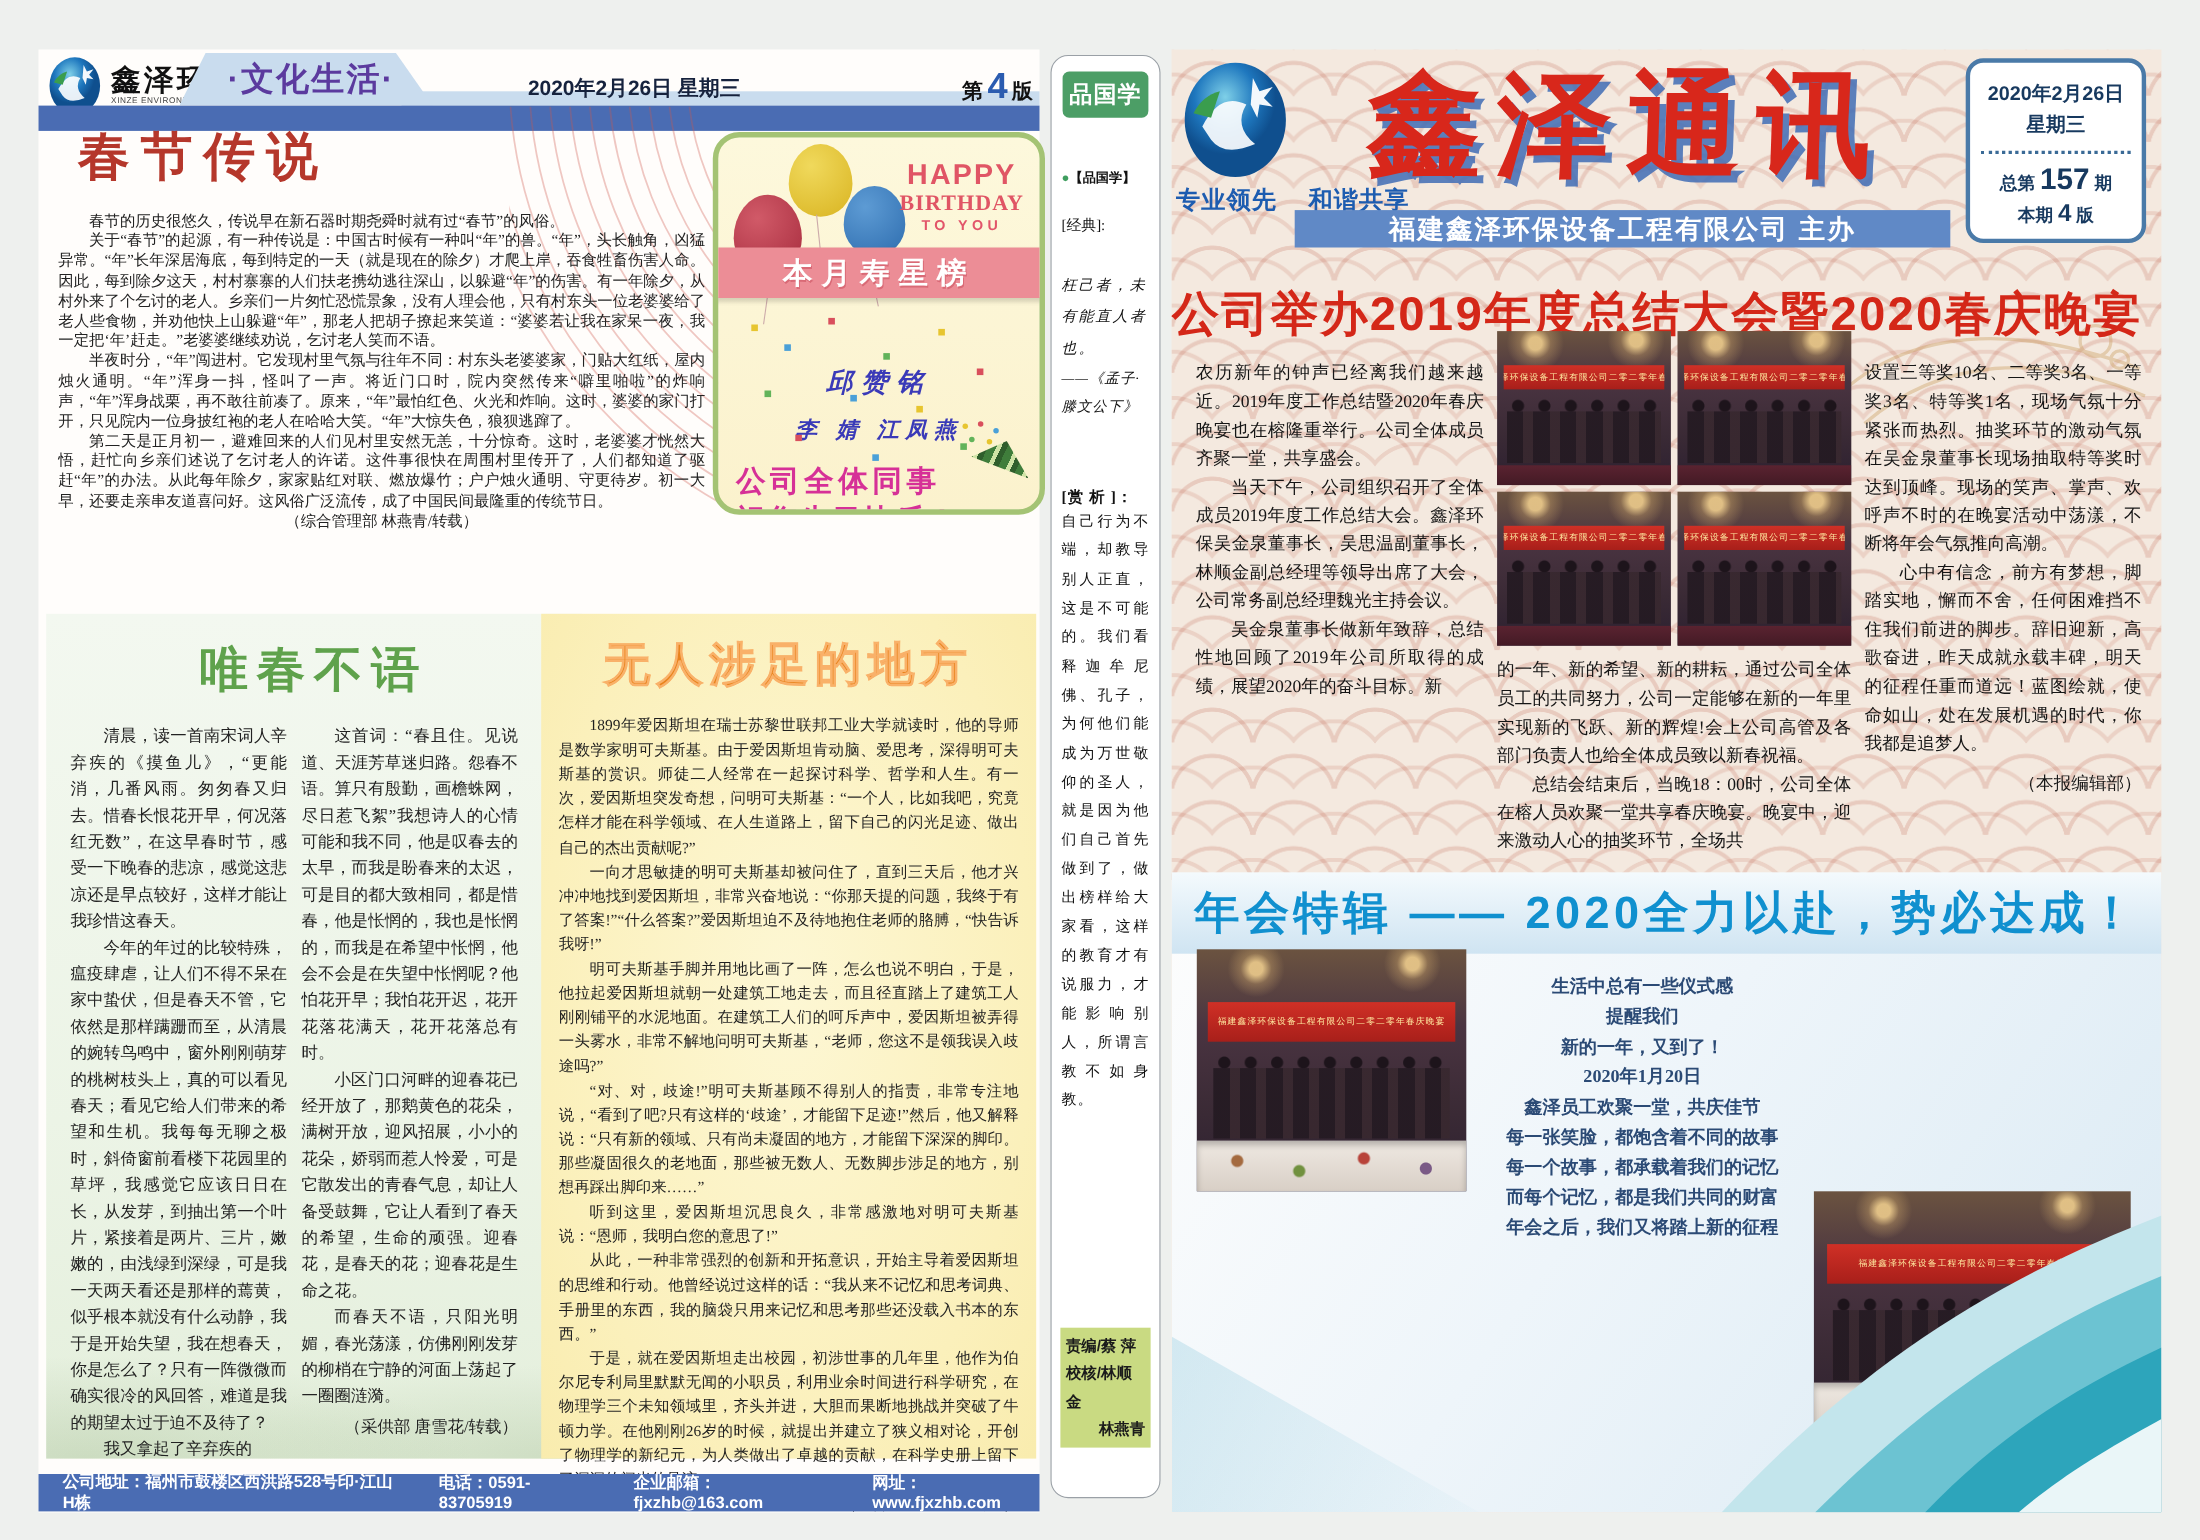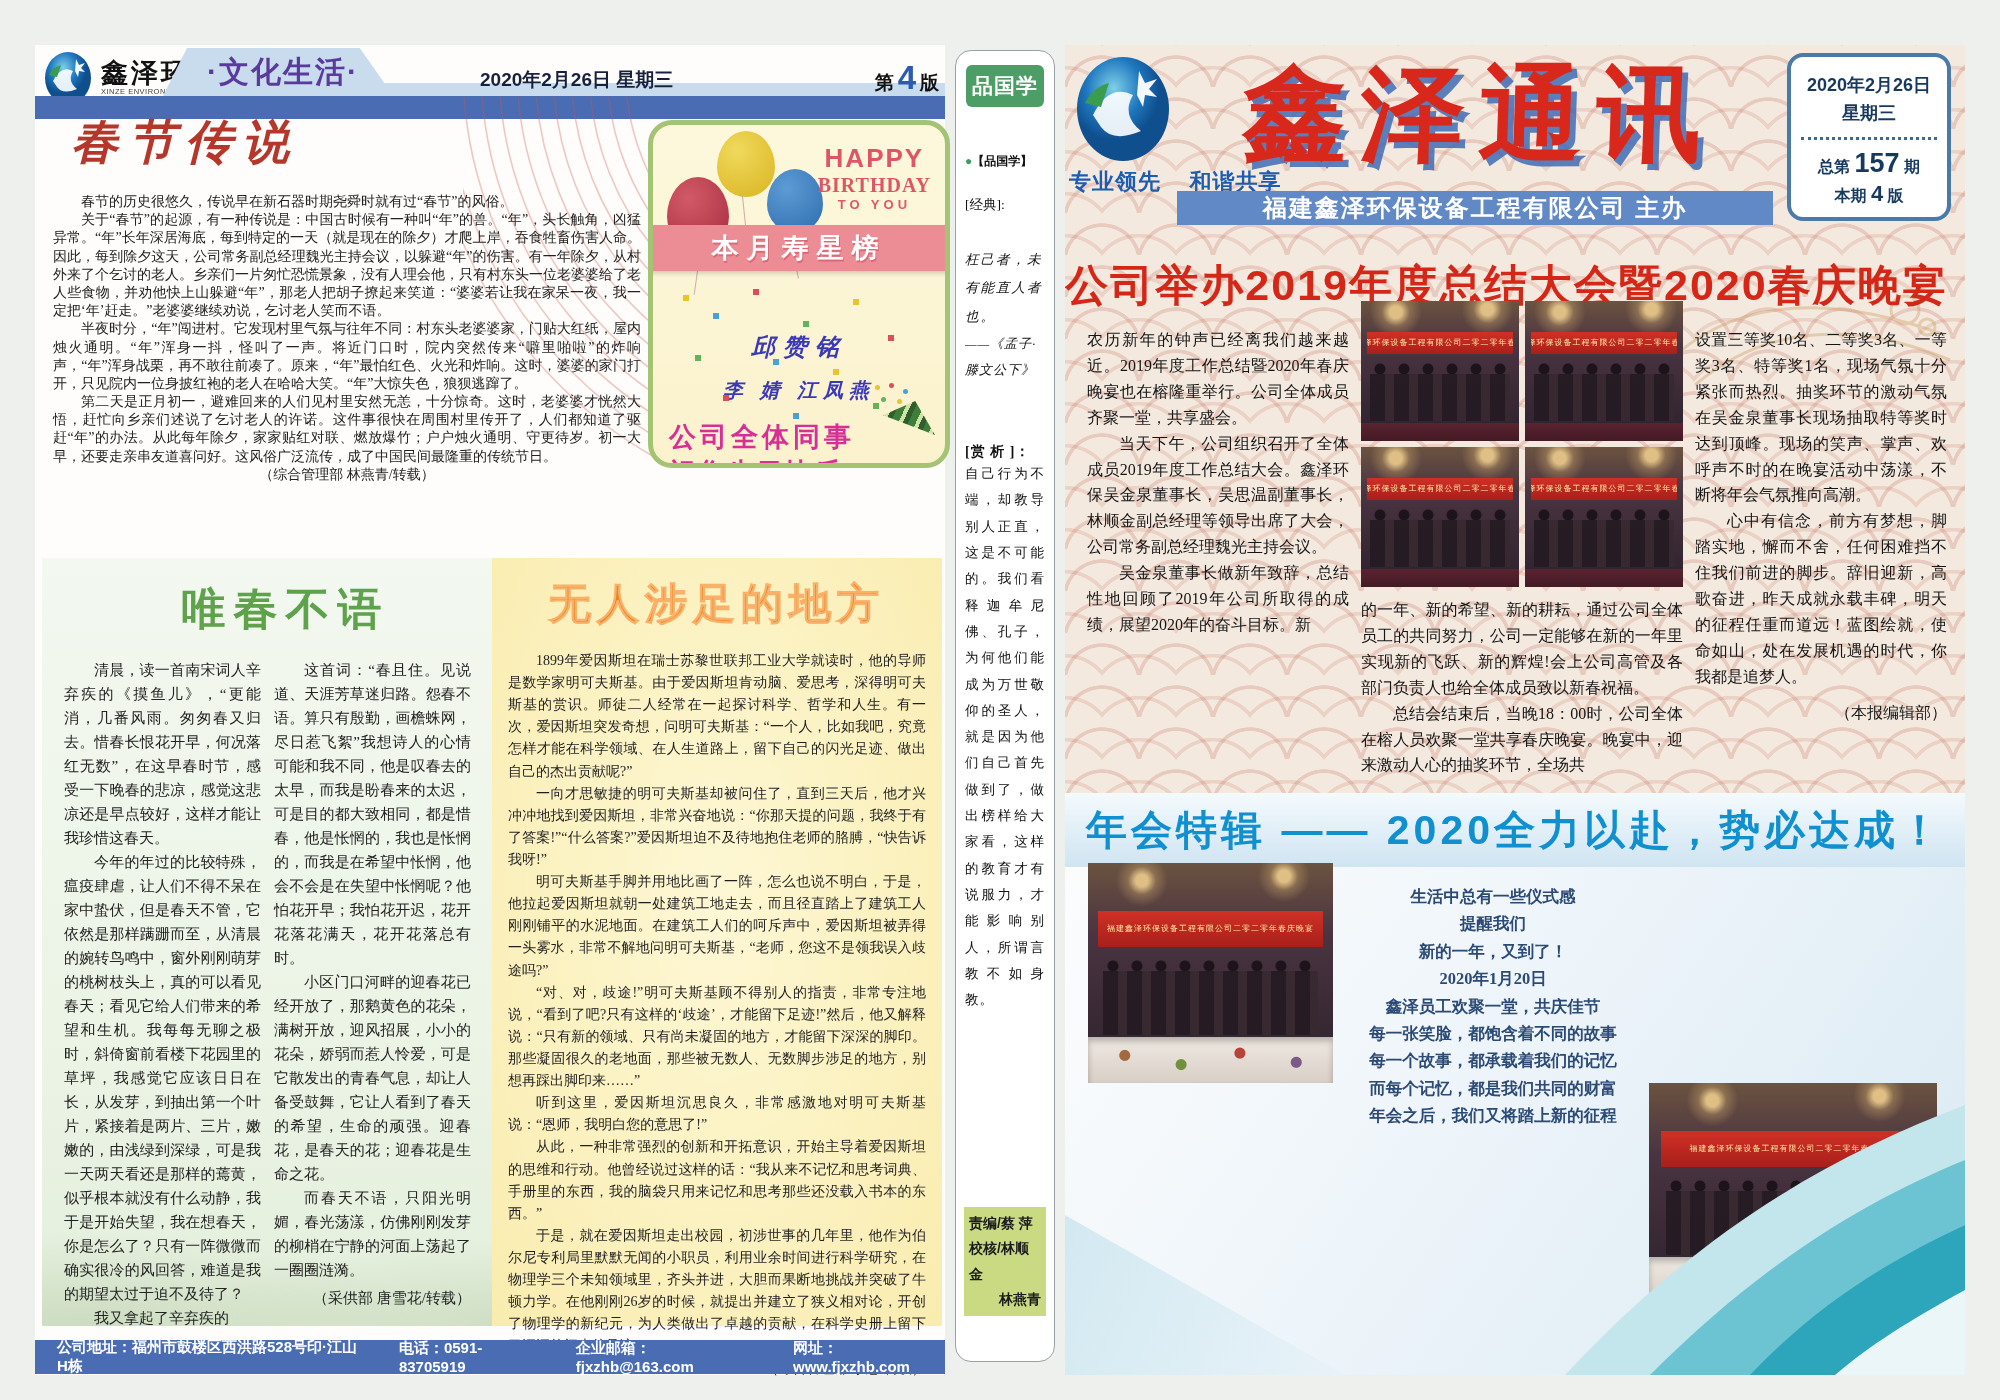--- a/index.html
+++ b/index.html
@@ -221,24 +221,24 @@
           <circle cx="412" cy="-30" r="340"></circle>
         <circle cx="412" cy="-30" r="358"></circle>
           <circle cx="412" cy="-30" r="376"></circle>
           <circle cx="412" cy="-30" r="394"></circle>
         <circle cx="412" cy="-30" r="412"></circle>
           <circle cx="412" cy="-30" r="430"></circle>
           <circle cx="412" cy="-30" r="448"></circle>
       </g>
     </svg>
 
-    <h1 id="a1-title" class="abs" style="margin:0;font-style:italic;">春节传说</h1>
+    <h1 id="a1-title" class="abs" style="margin:0;">春节传说</h1>
     <div id="a1-body" class="abs">
       <p>春节的历史很悠久，传说早在新石器时期尧舜时就有过“春节”的风俗。</p>
-      <p>关于“春节”的起源，有一种传说是：中国古时候有一种叫“年”的兽。“年”，头长触角，凶猛异常。“年”长年深居海底，每到特定的一天（就是现在的除夕）才爬上岸，吞食牲畜伤害人命。因此，每到除夕这天，公司常务副总经理魏光主持会议，以躲避“年”的伤害。有一年除夕，从村外来了个乞讨的老人。乡亲们一片匆忙恐慌景象，没有人理会他，只有村东头一位老婆婆给了老人些食物，并劝他快上山躲避“年”，那老人把胡子撩起来笑道：“婆婆若让我在家呆一夜，我一定把‘年’赶走。”老婆婆继续劝说，乞讨老人笑而不语。</p>
+      <p>关于“春节”的起源，有一种传说是：中国古时候有一种叫“年”的兽。“年”，头长触角，凶猛异常。“年”长年深居海底，每到特定的一天（就是现在的除夕）才爬上岸，吞食牲畜伤害人命。因此，每到除夕这天，村村寨寨的人们扶老携幼逃往深山，以躲避“年”的伤害。有一年除夕，从村外来了个乞讨的老人。乡亲们一片匆忙恐慌景象，没有人理会他，只有村东头一位老婆婆给了老人些食物，并劝他快上山躲避“年”，那老人把胡子撩起来笑道：“婆婆若让我在家呆一夜，我一定把‘年’赶走。”老婆婆继续劝说，乞讨老人笑而不语。</p>
       <p>半夜时分，“年”闯进村。它发现村里气氛与往年不同：村东头老婆婆家，门贴大红纸，屋内烛火通明。“年”浑身一抖，怪叫了一声。将近门口时，院内突然传来“噼里啪啦”的炸响声，“年”浑身战栗，再不敢往前凑了。原来，“年”最怕红色、火光和炸响。这时，婆婆的家门打开，只见院内一位身披红袍的老人在哈哈大笑。“年”大惊失色，狼狈逃蹿了。</p>
       <p>第二天是正月初一，避难回来的人们见村里安然无恙，十分惊奇。这时，老婆婆才恍然大悟，赶忙向乡亲们述说了乞讨老人的许诺。这件事很快在周围村里传开了，人们都知道了驱赶“年”的办法。从此每年除夕，家家贴红对联、燃放爆竹；户户烛火通明、守更待岁。初一大早，还要走亲串友道喜问好。这风俗广泛流传，成了中国民间最隆重的传统节日。</p>
       <p id="a1-byline">（综合管理部 林燕青/转载）</p>
     </div>
 
     <div id="bday" class="abs">
       <div class="balloon bal-y"></div>
       <div class="balloon bal-r"></div>
       <div class="balloon bal-b"></div>
       <div class="bal-str abs" style="left:44px;top:122px;transform:rotate(8deg);"></div>

